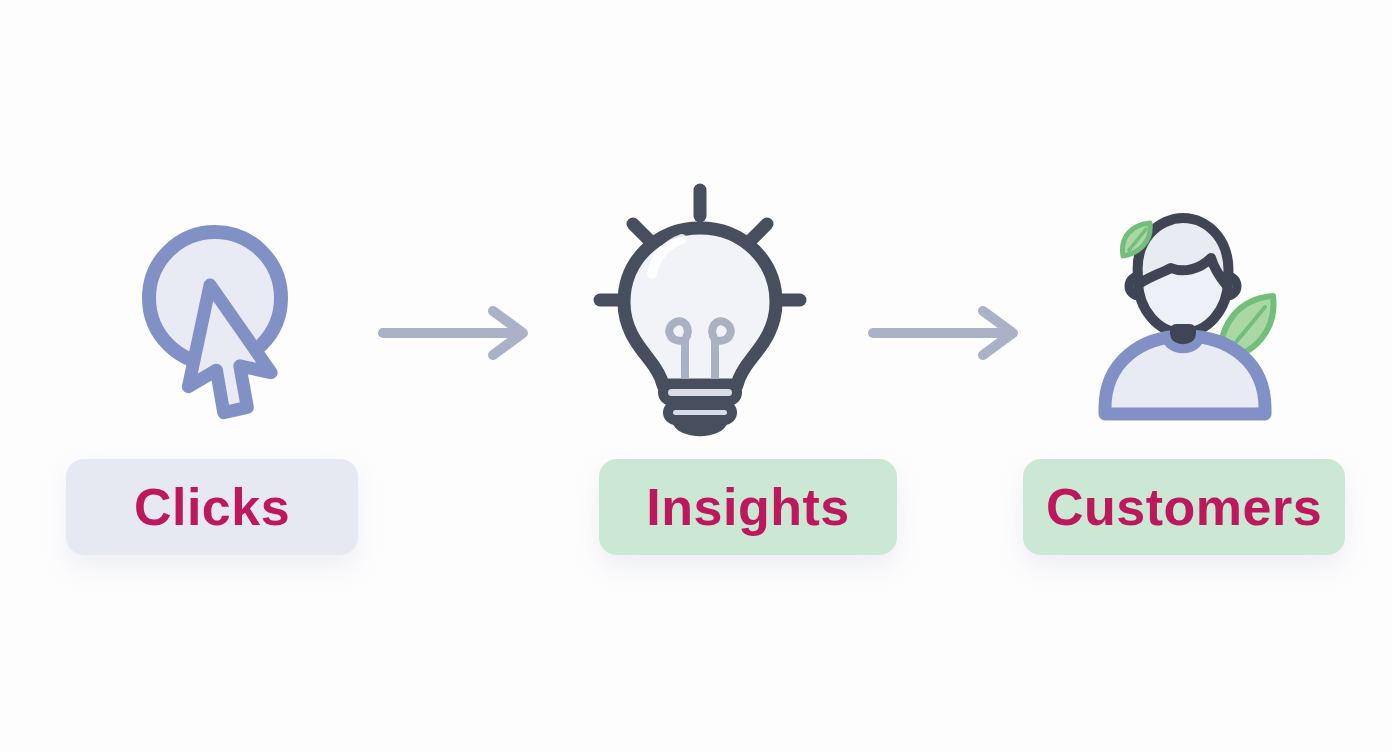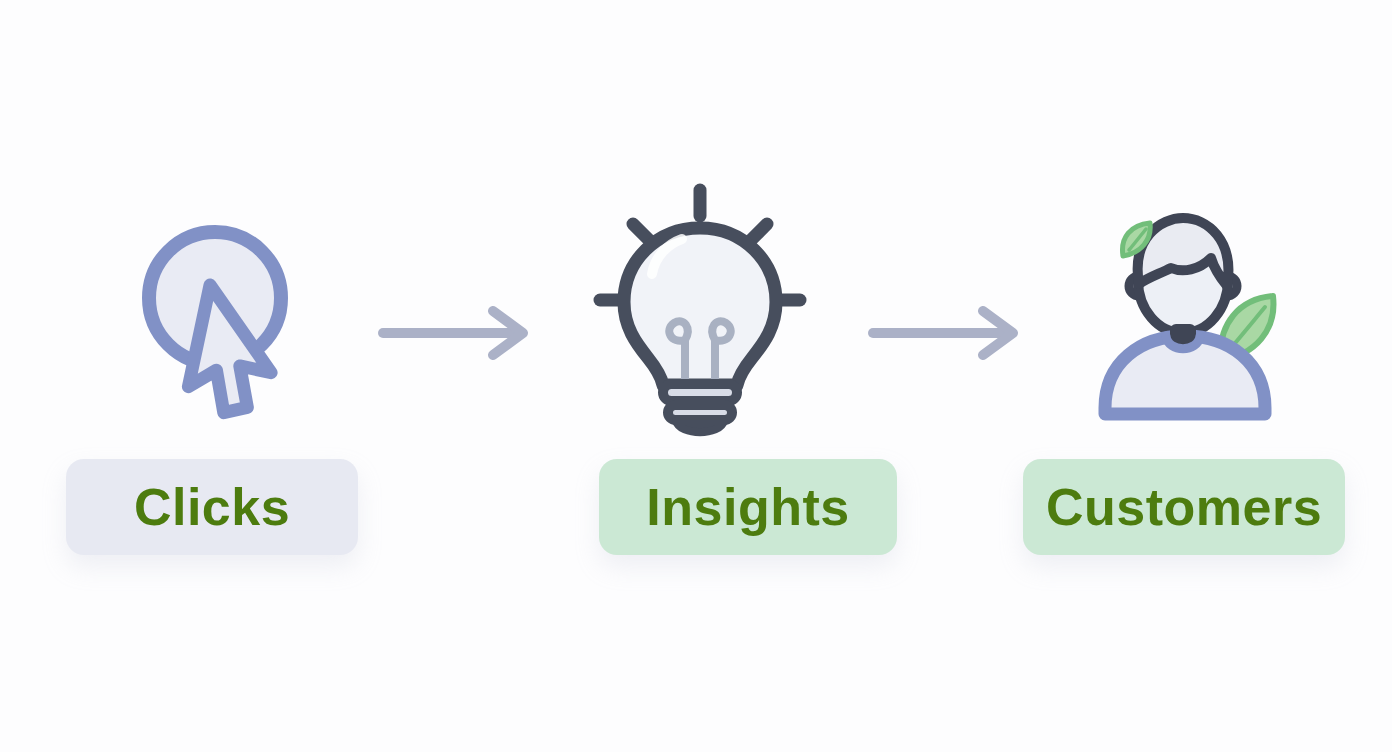--- a/index.html
+++ b/index.html
@@ -14,21 +14,21 @@
   .stage { position: absolute; }
   .stage-icon { position: absolute; }
   .badge {
     position: absolute;
     border-radius: 18px;
     text-align: center;
     line-height: 96px;
     height: 96px;
     font-size: 52px;
     font-weight: 700;
-    color: #4d7c0f;
+    color: #be185d;
     letter-spacing: 0.5px;
     box-shadow: 0 12px 24px rgba(185,190,210,0.22);
   }
   .arrow { position: absolute; }
 
   
   #stage-1 { left: 66px; top: 180px; width: 292px; height: 380px; }
   #stage-1 .stage-icon { left: 54px; top: 42px; }
   #stage-1 .badge { left: 0; top: 279px; width: 292px; }
 

